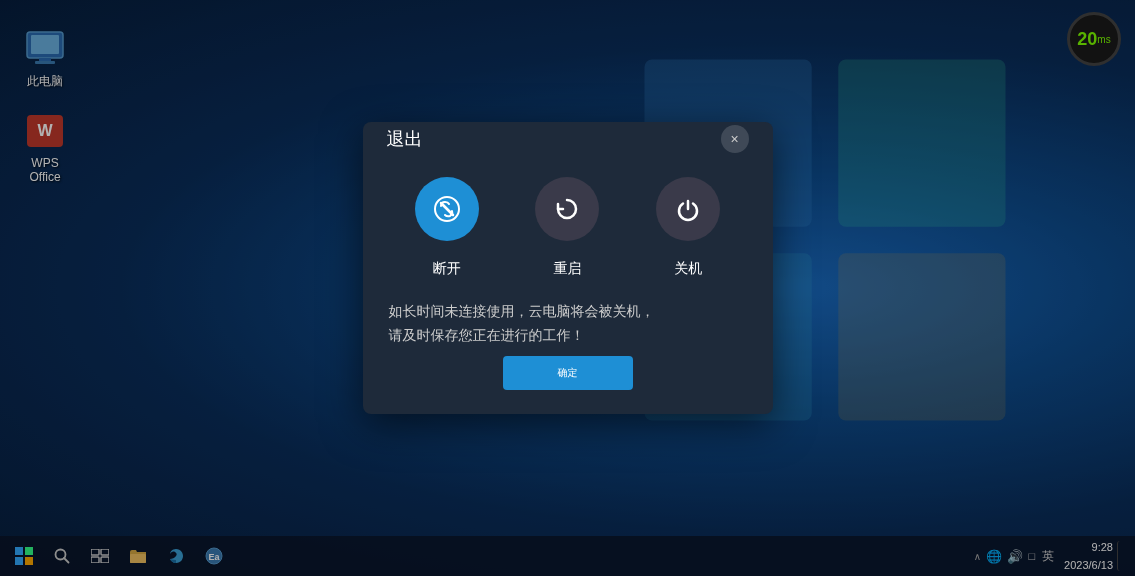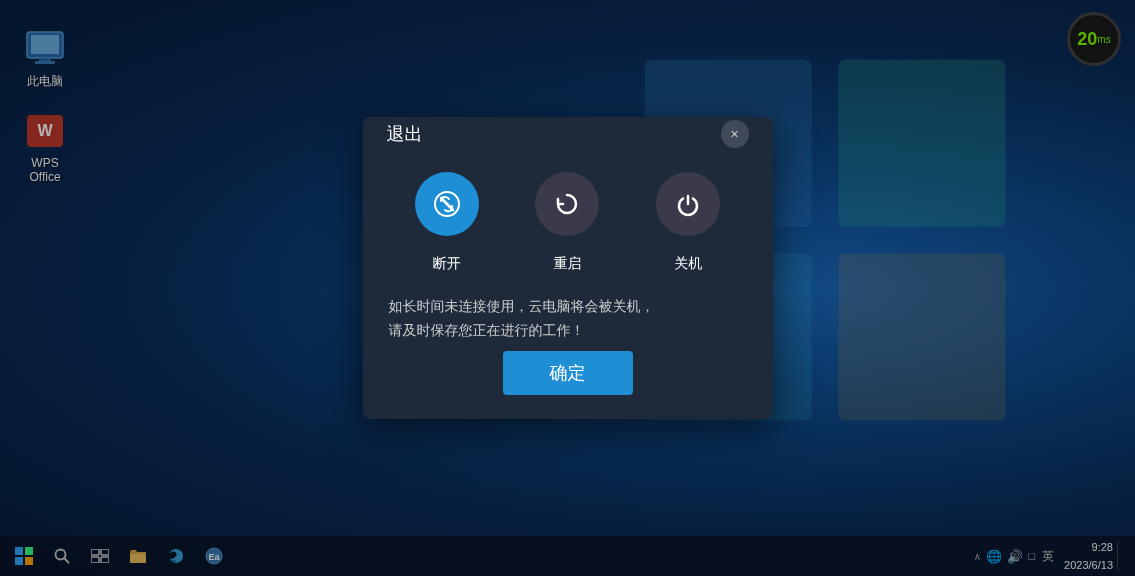--- a/index.html
+++ b/index.html
@@ -269,21 +269,21 @@
     }
 
     
     .confirm-btn {
       display: block;
       width: 130px;
       margin: 0 auto;
       padding: 10px 0;
       background: #1e8fd5;
       color: #fff;
-      font-size: 18px;
+      font-size: 10px;
       border: none;
       border-radius: 4px;
       cursor: pointer;
       text-align: center;
     }
   </style>
 </head>
 <body>
 
 <div class="desktop">

